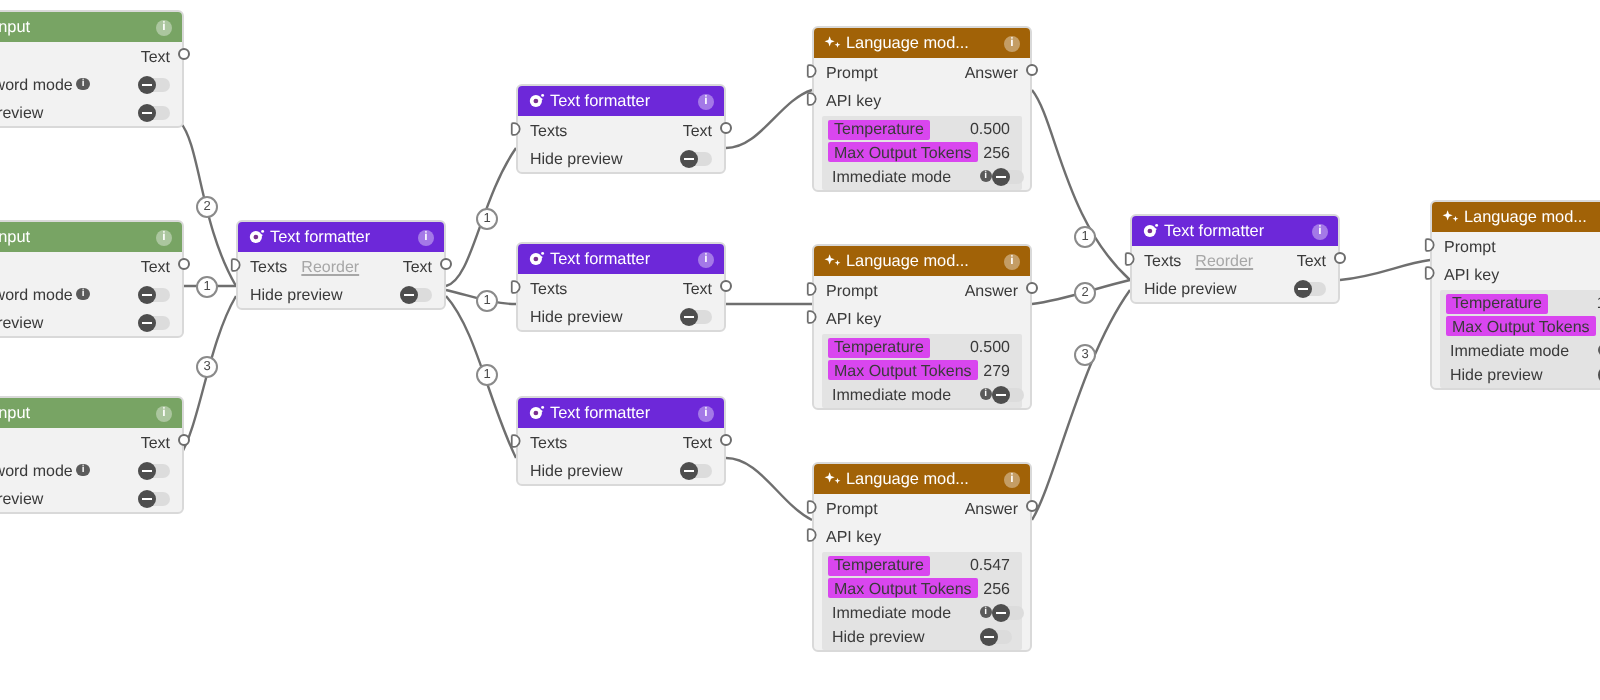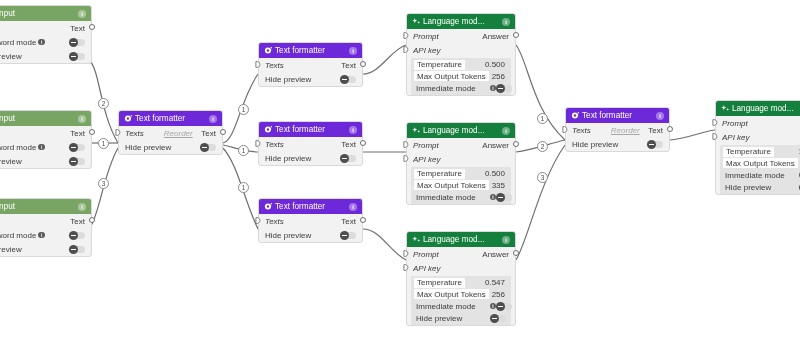--- a/index.html
+++ b/index.html
@@ -12,45 +12,45 @@
   #canvas{position:absolute;inset:0;width:800px;height:350px;}
   #edges{position:absolute;left:0;top:0;width:800px;height:350px;pointer-events:none;}
 
   .node{position:absolute;background:#f2f2f2;border:1px solid #d9d9d9;border-radius:3px;
         box-sizing:border-box;overflow:hidden;}
   .node-header{height:15px;display:flex;align-items:center;padding:0 5px;color:#ffffff;
         font-size:8.2px;white-space:nowrap;position:relative;}
   .node-header .htitle{flex:1;overflow:hidden;text-overflow:ellipsis;white-space:nowrap;margin-left:2px;}
   .hdr-green{background:#78a464;}
   .hdr-purple{background:#6d28d9;}
-  .hdr-orange{background:#15803d;}
+  .hdr-orange{background:#a16207;}
 
   .hicon{width:9px;height:9px;display:inline-block;flex:0 0 auto;}
   .info-badge{width:8px;height:8px;border-radius:50%;background:rgba(255,255,255,.38);
       color:#fff;font-size:6px;line-height:8px;text-align:center;flex:0 0 auto;font-weight:bold;}
 
   .port-row{display:flex;align-items:center;height:14px;padding:0 6px;position:relative;}
-  .port-row .left{flex:1;white-space:nowrap;overflow:hidden;font-style:italic;}
+  .port-row .left{flex:1;white-space:nowrap;overflow:hidden;}
   .port-row .right{white-space:nowrap;}
-  .reorder{color:#a7a7a7;text-decoration:underline;margin-left:20px;}
+  .reorder{color:#a7a7a7;text-decoration:underline;margin-left:7px;}
 
   .opt-row{display:flex;align-items:center;height:14px;padding:0 6px;}
   .opt-row .olbl{flex:1;white-space:nowrap;overflow:hidden;display:flex;align-items:center;gap:2px;}
 
   .i-dark{width:6.5px;height:6.5px;border-radius:50%;background:#5b5b5b;color:#fff;
       font-size:5px;line-height:6.5px;text-align:center;display:inline-block;font-weight:bold;flex:0 0 auto;}
 
   .toggle{width:16px;height:7px;border-radius:4px;background:#dcdcdc;position:relative;flex:0 0 auto;}
   .toggle .knob{position:absolute;left:0;top:-1px;width:9px;height:9px;border-radius:50%;
       background:#4e4e4e;}
   .toggle .knob:after{content:"";position:absolute;left:2px;top:4px;width:5px;height:1.2px;background:#fff;}
 
   .params{background:#e3e3e3;margin:1px 4px 0 4px;border-radius:1px;padding:1px 0;}
   .prow{display:flex;align-items:center;height:11.5px;padding:0 3px;}
-  .pname{background:#ffffff;padding:0.5px 3px;border-radius:1px;white-space:nowrap;}
+  .pname{background:#d946ef;padding:0.5px 3px;border-radius:1px;white-space:nowrap;}
   .pval{margin-left:auto;padding-right:3px;white-space:nowrap;}
   .prow-plain{display:flex;align-items:center;height:12px;padding:0 5px;}
   .prow-plain .plbl{flex:1;display:flex;align-items:center;gap:14px;white-space:nowrap;}
 
   .port-dot{position:absolute;width:6px;height:6px;border-radius:50%;border:1.1px solid #6d6d6d;
       background:#fff;box-sizing:border-box;}
   .port-in{position:absolute;width:6px;height:6px;box-sizing:border-box;}
   .port-in svg{display:block;}
 
   .edge-label{position:absolute;width:11px;height:11px;border-radius:50%;background:#fff;
@@ -358,21 +358,21 @@
       <div class="port-row">
         <span class="left">API key</span>
       </div>
       <div class="params">
         <div class="prow">
           <span class="pname">Temperature</span>
           <span class="pval">0.500</span>
         </div>
         <div class="prow">
           <span class="pname">Max Output Tokens</span>
-          <span class="pval">335</span>
+          <span class="pval">279</span>
         </div>
         <div class="prow-plain">
           <span class="plbl">
             <span>Immediate mode</span>
             <span class="i-dark">i</span>
           </span>
           <span class="toggle">
             <span class="knob"></span>
           </span>
         </div>

